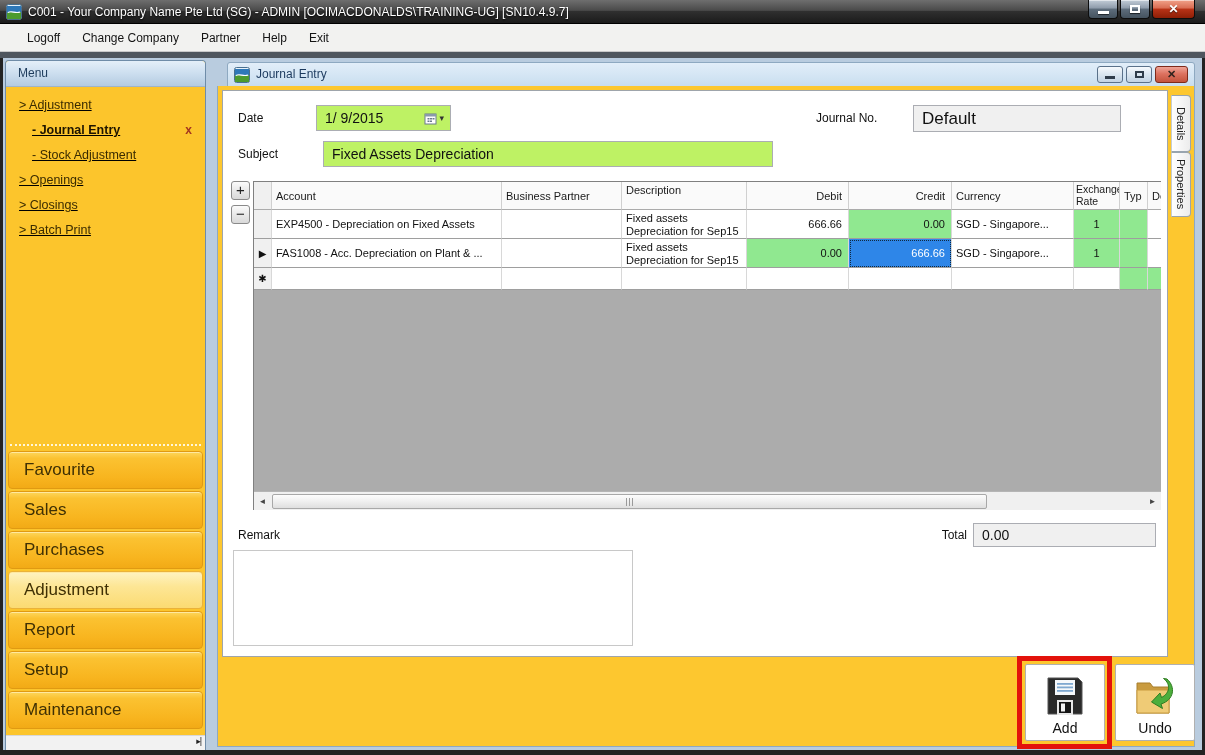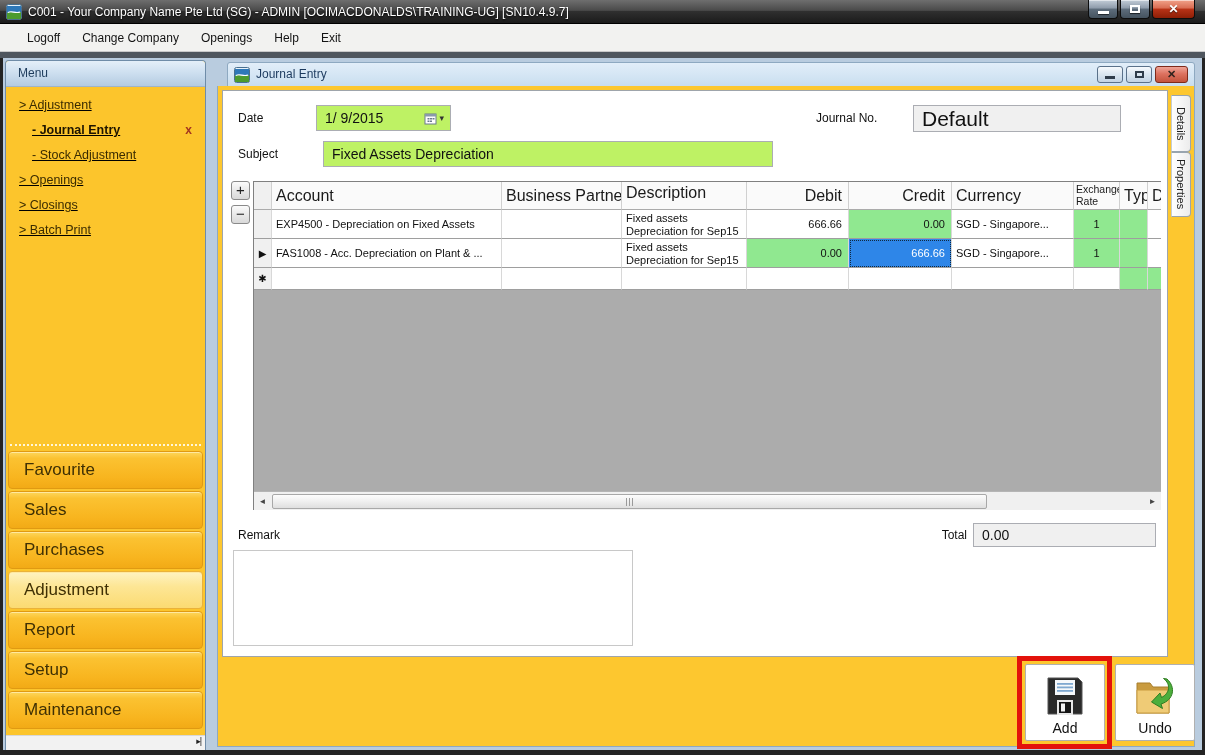--- a/index.html
+++ b/index.html
@@ -74,35 +74,35 @@
   .lbl-journal-no { left:593px; top:14px; line-height:26px; }
   .lbl-subject { left:15px; top:50px; line-height:26px; }
   .lbl-remark { left:15px; top:434px; line-height:20px; }
   .lbl-total { left:694px; top:432px; width:50px; text-align:right; line-height:24px; }
 
   .fld { position:absolute; border:1px solid #ABADB3; background:#bef264; font-size:14px; color:#111; display:flex; align-items:center; }
   .fld-date { left:93px; top:14px; width:135px; height:26px; padding:0 6px 0 8px; }
   .fld-date .val { flex:1; }
   .date-icons { display:flex; align-items:center; gap:2px; }
   .date-caret { font-size:9px; color:#333; }
-  .fld-journal-no { left:690px; top:14px; width:208px; height:27px; background:#F0F0F0; padding-left:8px; font-size:21px; }
+  .fld-journal-no { left:690px; top:14px; width:208px; height:27px; background:#F0F0F0; padding-left:8px; font-size:17px; }
   .fld-subject { left:100px; top:50px; width:450px; height:26px; padding-left:8px; }
   .fld-total { left:750px; top:432px; width:183px; height:24px; background:#F0F0F0; padding-left:8px; }
   .fld-remark { left:10px; top:459px; width:400px; height:96px; border:1px solid #C8C8C8; position:absolute; background:#fff; }
 
   .rowtool-btn { position:absolute; width:19px; height:19px; border:1px solid #8A8A8A; border-radius:3px;
     background:linear-gradient(180deg,#FBFBFB 0%,#E9E9E9 50%,#D9D9D9 100%); font-size:15px; line-height:16px; text-align:center; color:#222; }
   .btn-addrow { left:8px; top:90px; }
   .btn-delrow { left:8px; top:114px; }
 
   
   .grid { position:absolute; left:30px; top:90px; width:908px; height:329px; background:#ACACAC;
     border-left:1px solid #808080; border-top:1px solid #808080; overflow:hidden; display:flex; flex-direction:column; }
   .g-header { display:flex; height:28px; flex:0 0 28px; background:#FAFAFA; }
-  .g-hcell { border-right:1px solid #D0D0D0; border-bottom:1px solid #ABABAB; padding:2px 4px; font-size:16px; color:#1a1a1a;
+  .g-hcell { border-right:1px solid #D0D0D0; border-bottom:1px solid #ABABAB; padding:2px 4px; font-size:11px; color:#1a1a1a;
     display:flex; align-items:center; overflow:hidden; white-space:nowrap; }
   .g-row { display:flex; background:#fff; }
   .g-row.r1, .g-row.r2 { height:29px; flex:0 0 29px; }
   .g-row.rnew { height:22px; flex:0 0 22px; }
   .g-cell { border-right:1px solid #D8D8D8; border-bottom:1px solid #9E9E9E; padding:1px 4px; font-size:11px; color:#111;
     display:flex; align-items:center; overflow:hidden; white-space:nowrap; }
   .c-sel  { width:18px; flex:0 0 18px; background:#F0F0F0; justify-content:center; padding:0; font-size:10px; }
   .c-account { width:230px; flex:0 0 230px; }
   .c-bp   { width:120px; flex:0 0 120px; }
   .c-desc { width:125px; flex:0 0 125px; white-space:pre-line; line-height:1.18; align-items:flex-start; padding-top:2px; }
@@ -159,21 +159,21 @@
       </div>
     <div class="win-btn close">
         <span class="glyph-x">✕</span>
       </div>
   </div>
 </div>
 
 <div class="menubar">
   <span class="menubar-item">Logoff</span>
   <span class="menubar-item">Change Company</span>
-  <span class="menubar-item">Openings</span>
+  <span class="menubar-item">Partner</span>
   <span class="menubar-item">Help</span>
   <span class="menubar-item">Exit</span>
 </div>
 
 <div class="frame-strip"></div>
 
 <div class="main">
 
   <div class="sidebar">
     <div class="sidebar-header">Menu</div>

